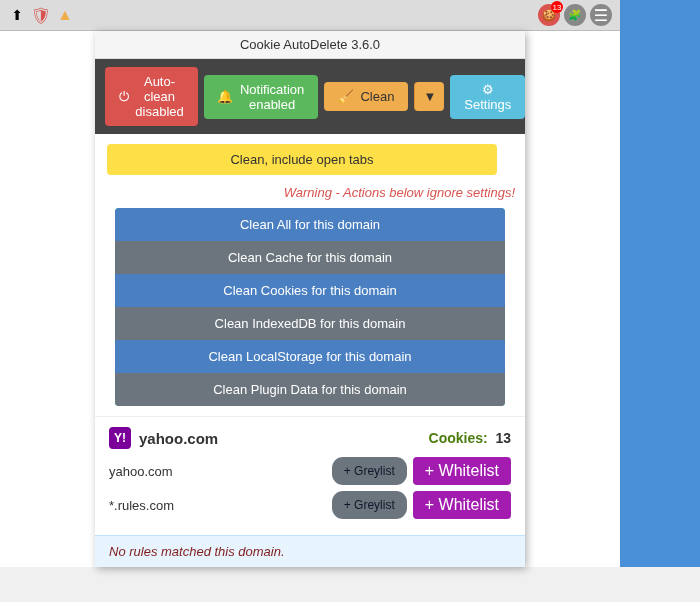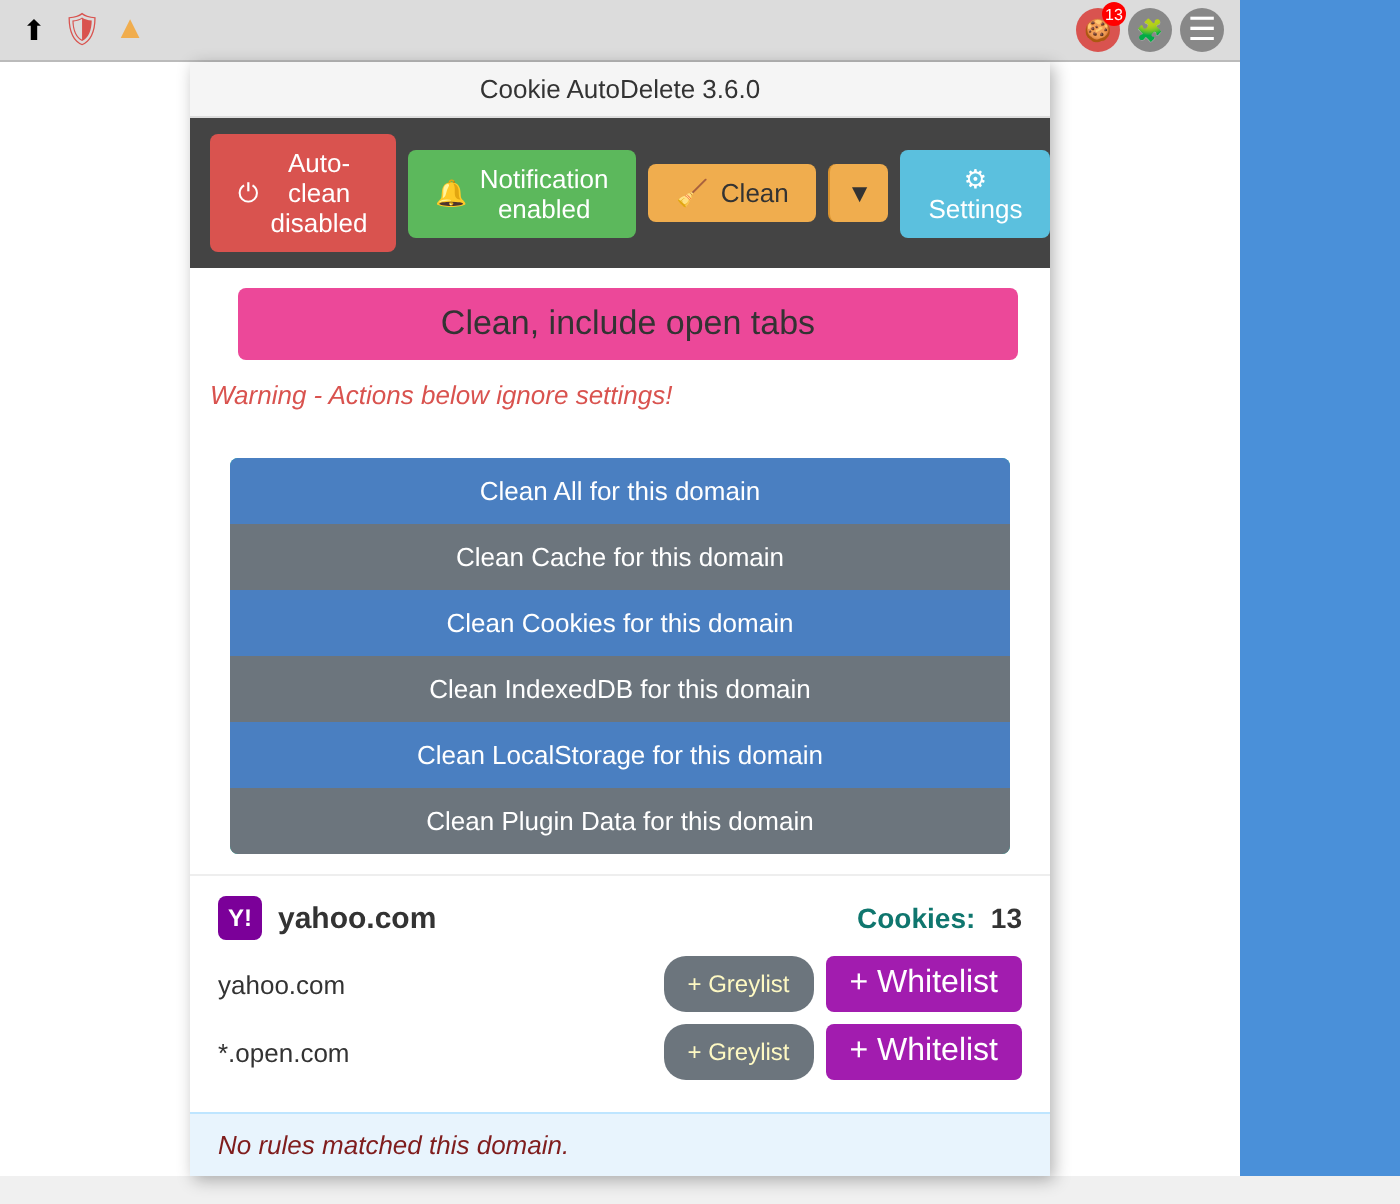--- a/index.html
+++ b/index.html
@@ -116,37 +116,37 @@
     .btn-settings { background: #5bc0de; color: white; }
 
     .btn-dropdown {
       background: #f0ad4e;
       color: #333;
       padding: 7px 8px;
       border-left: 1px solid #d9922e;
     }
 
     .clean-include-btn {
-      background: #ec4899;
+      background: #fde047;
       color: #333;
       border: none;
       border-radius: 4px;
       padding: 8px 20px;
-      font-size: 17px;
+      font-size: 13px;
       cursor: pointer;
       width: calc(100% - 40px);
-      margin: 10px 24px 6px;
+      margin: 10px 12px 6px;
       display: block;
     }
 
     .warning-text {
       color: #d9534f;
-      text-align: left;
-      font-size: 13px;
-      padding: 4px 10px 24px;
+      text-align: right;
+      font-size: 13px;
+      padding: 4px 10px 8px;
       font-style: italic;
     }
 
     .domain-actions {
       background: #14b8a6;
       margin: 0 20px 10px;
       border-radius: 4px;
       overflow: hidden;
     }
 
@@ -198,21 +198,21 @@
       font-weight: bold;
     }
 
     .cookies-count {
       font-size: 14px;
       color: #333;
     }
 
     .cookies-count span {
       font-weight: bold;
-      color: #0f766e;
+      color: #4d7c0f;
     }
 
     .domain-row {
       display: flex;
       align-items: center;
       justify-content: space-between;
       margin-bottom: 6px;
     }
 
     .domain-name {
@@ -220,21 +220,21 @@
       color: #333;
     }
 
     .domain-row-btns {
       display: flex;
       gap: 6px;
     }
 
     .btn-greylist {
       background: #6c757d;
-      color: #fef9c3;
+      color: #0f172a;
       border: none;
       border-radius: 11px;
       padding: 5px 12px;
       font-size: 12px;
       cursor: pointer;
     }
 
     .btn-whitelist {
       background: #a21caf;
       color: white;
@@ -347,21 +347,21 @@
 
         <div id="domain-rows-container">
             <div class="domain-row">
       <span class="domain-name">yahoo.com</span>
       <div class="domain-row-btns">
         <button class="btn-greylist">+ Greylist</button>
         <button class="btn-whitelist">+ Whitelist</button>
       </div>
     </div>
             <div class="domain-row">
-      <span class="domain-name">*.open.com</span>
+      <span class="domain-name">*.rules.com</span>
       <div class="domain-row-btns">
         <button class="btn-greylist">+ Greylist</button>
         <button class="btn-whitelist">+ Whitelist</button>
       </div>
     </div>
           </div>
 
       </div>
 
       <div class="no-rules-banner">

